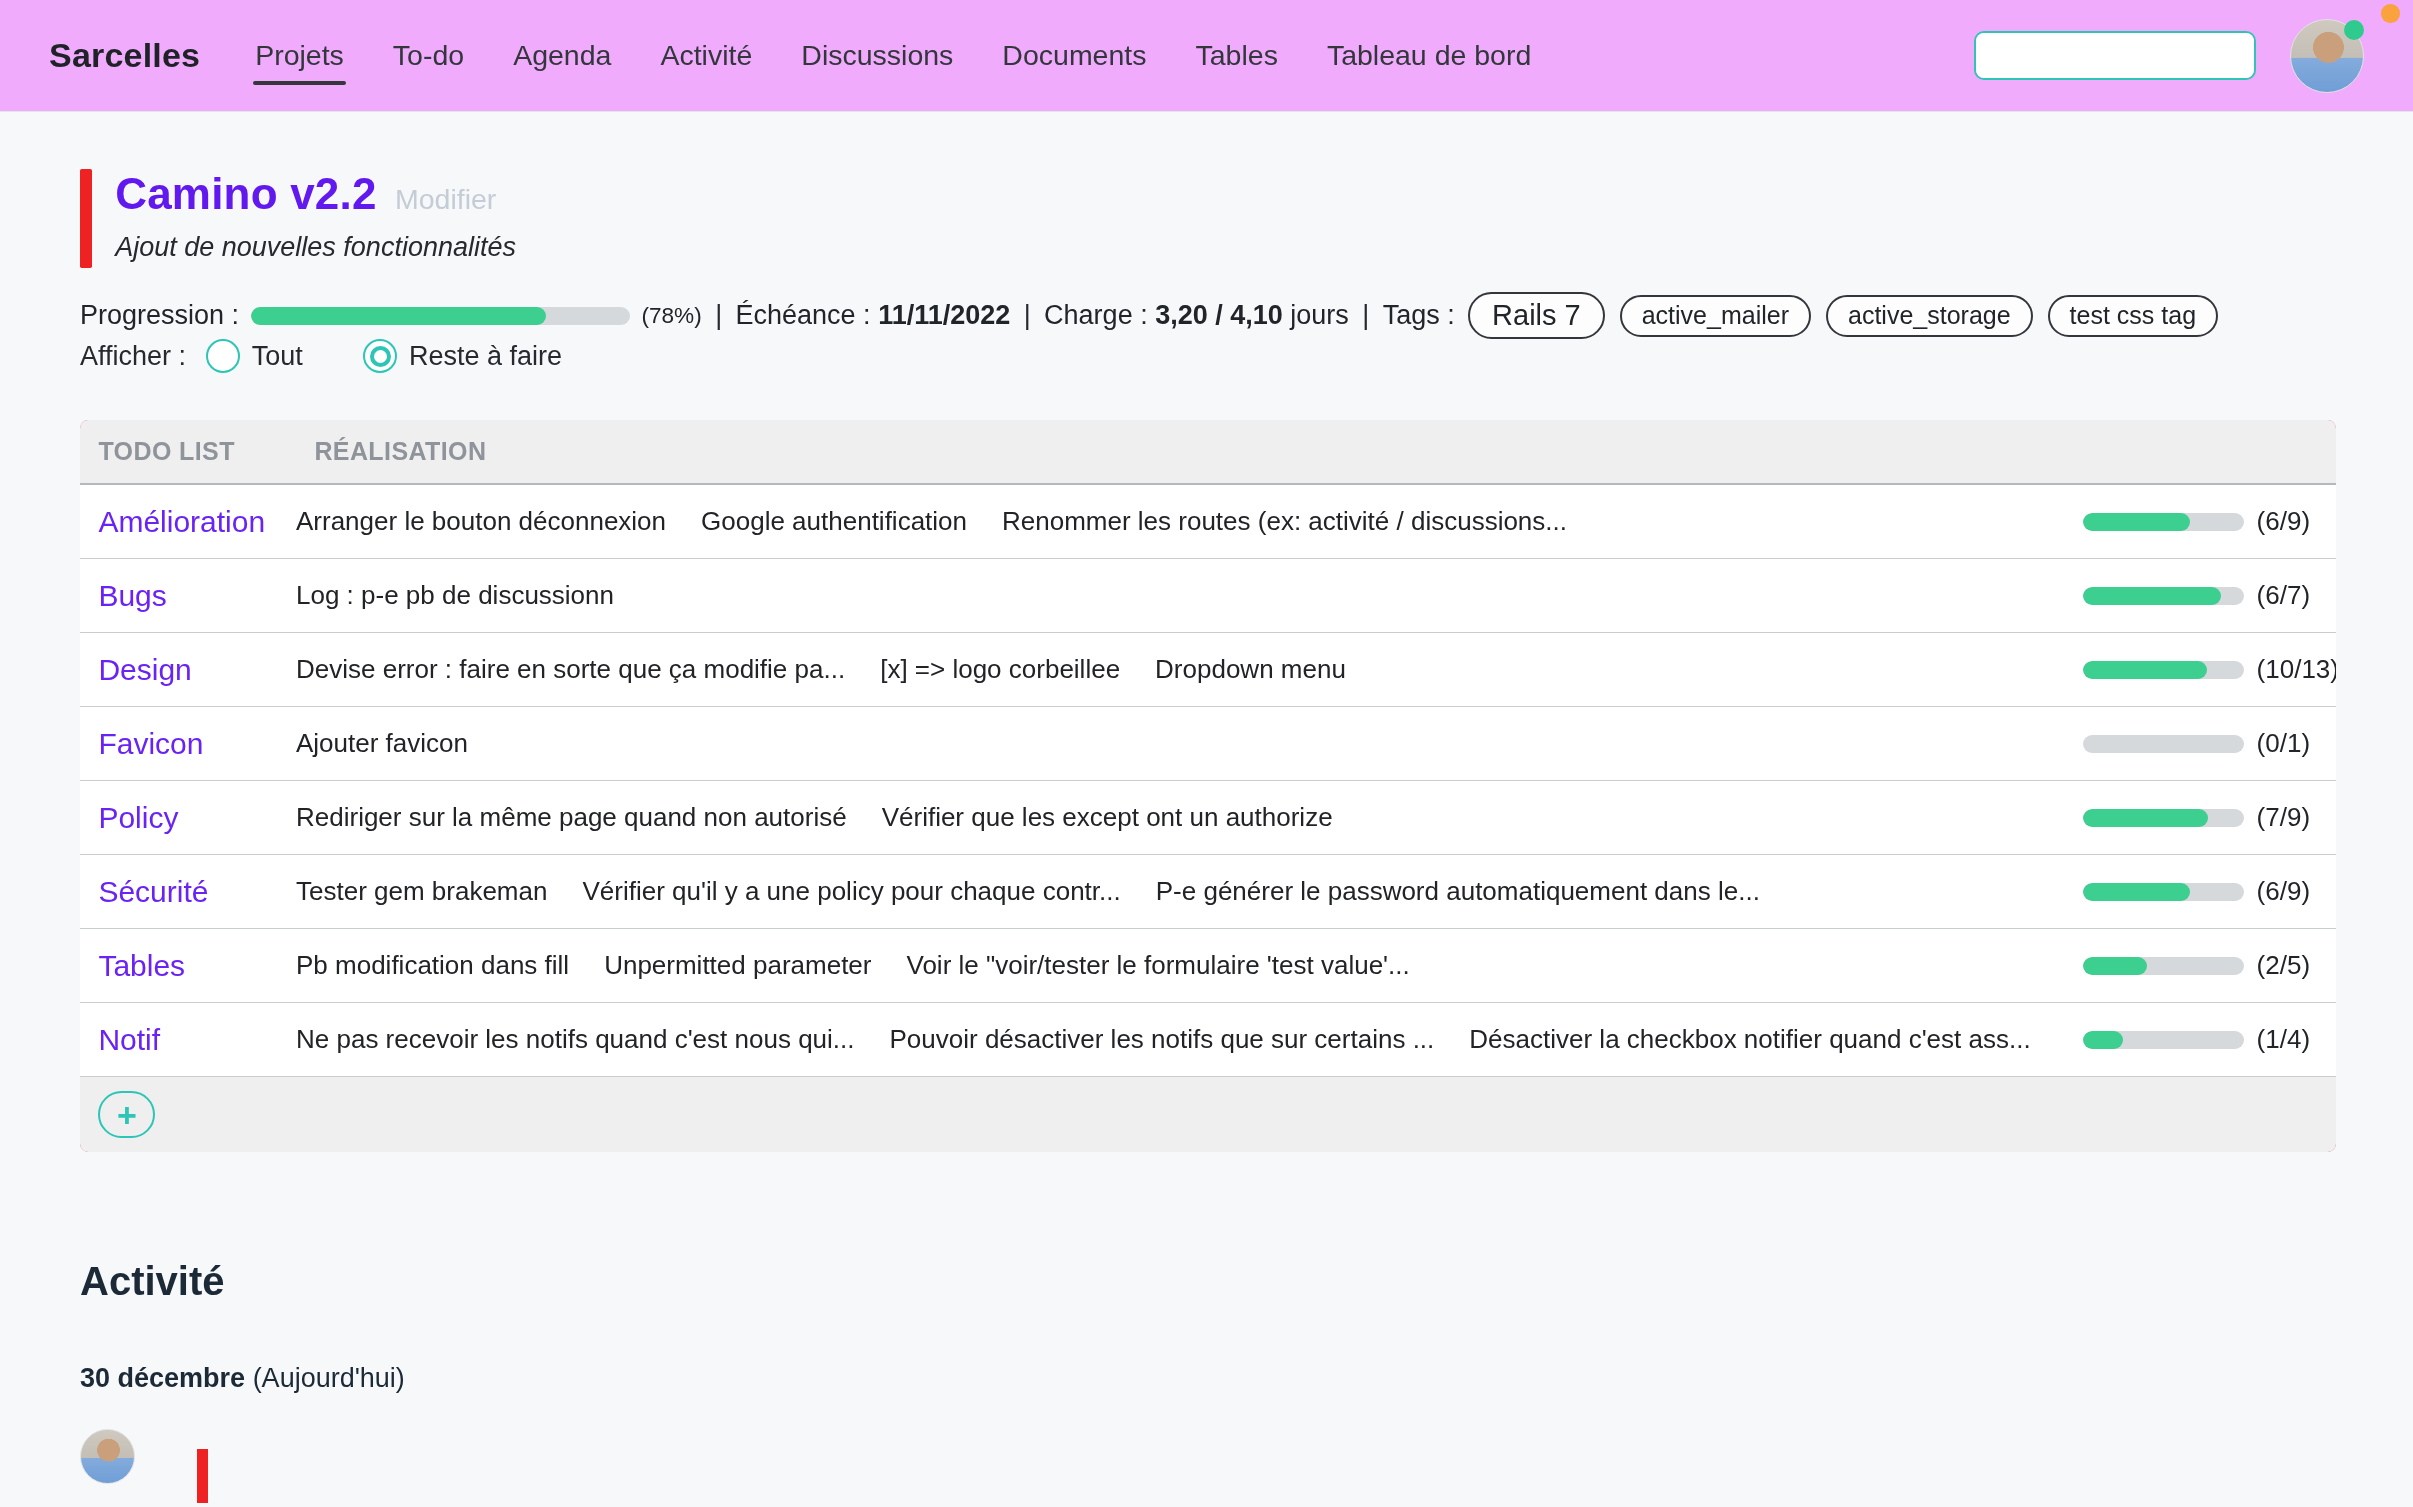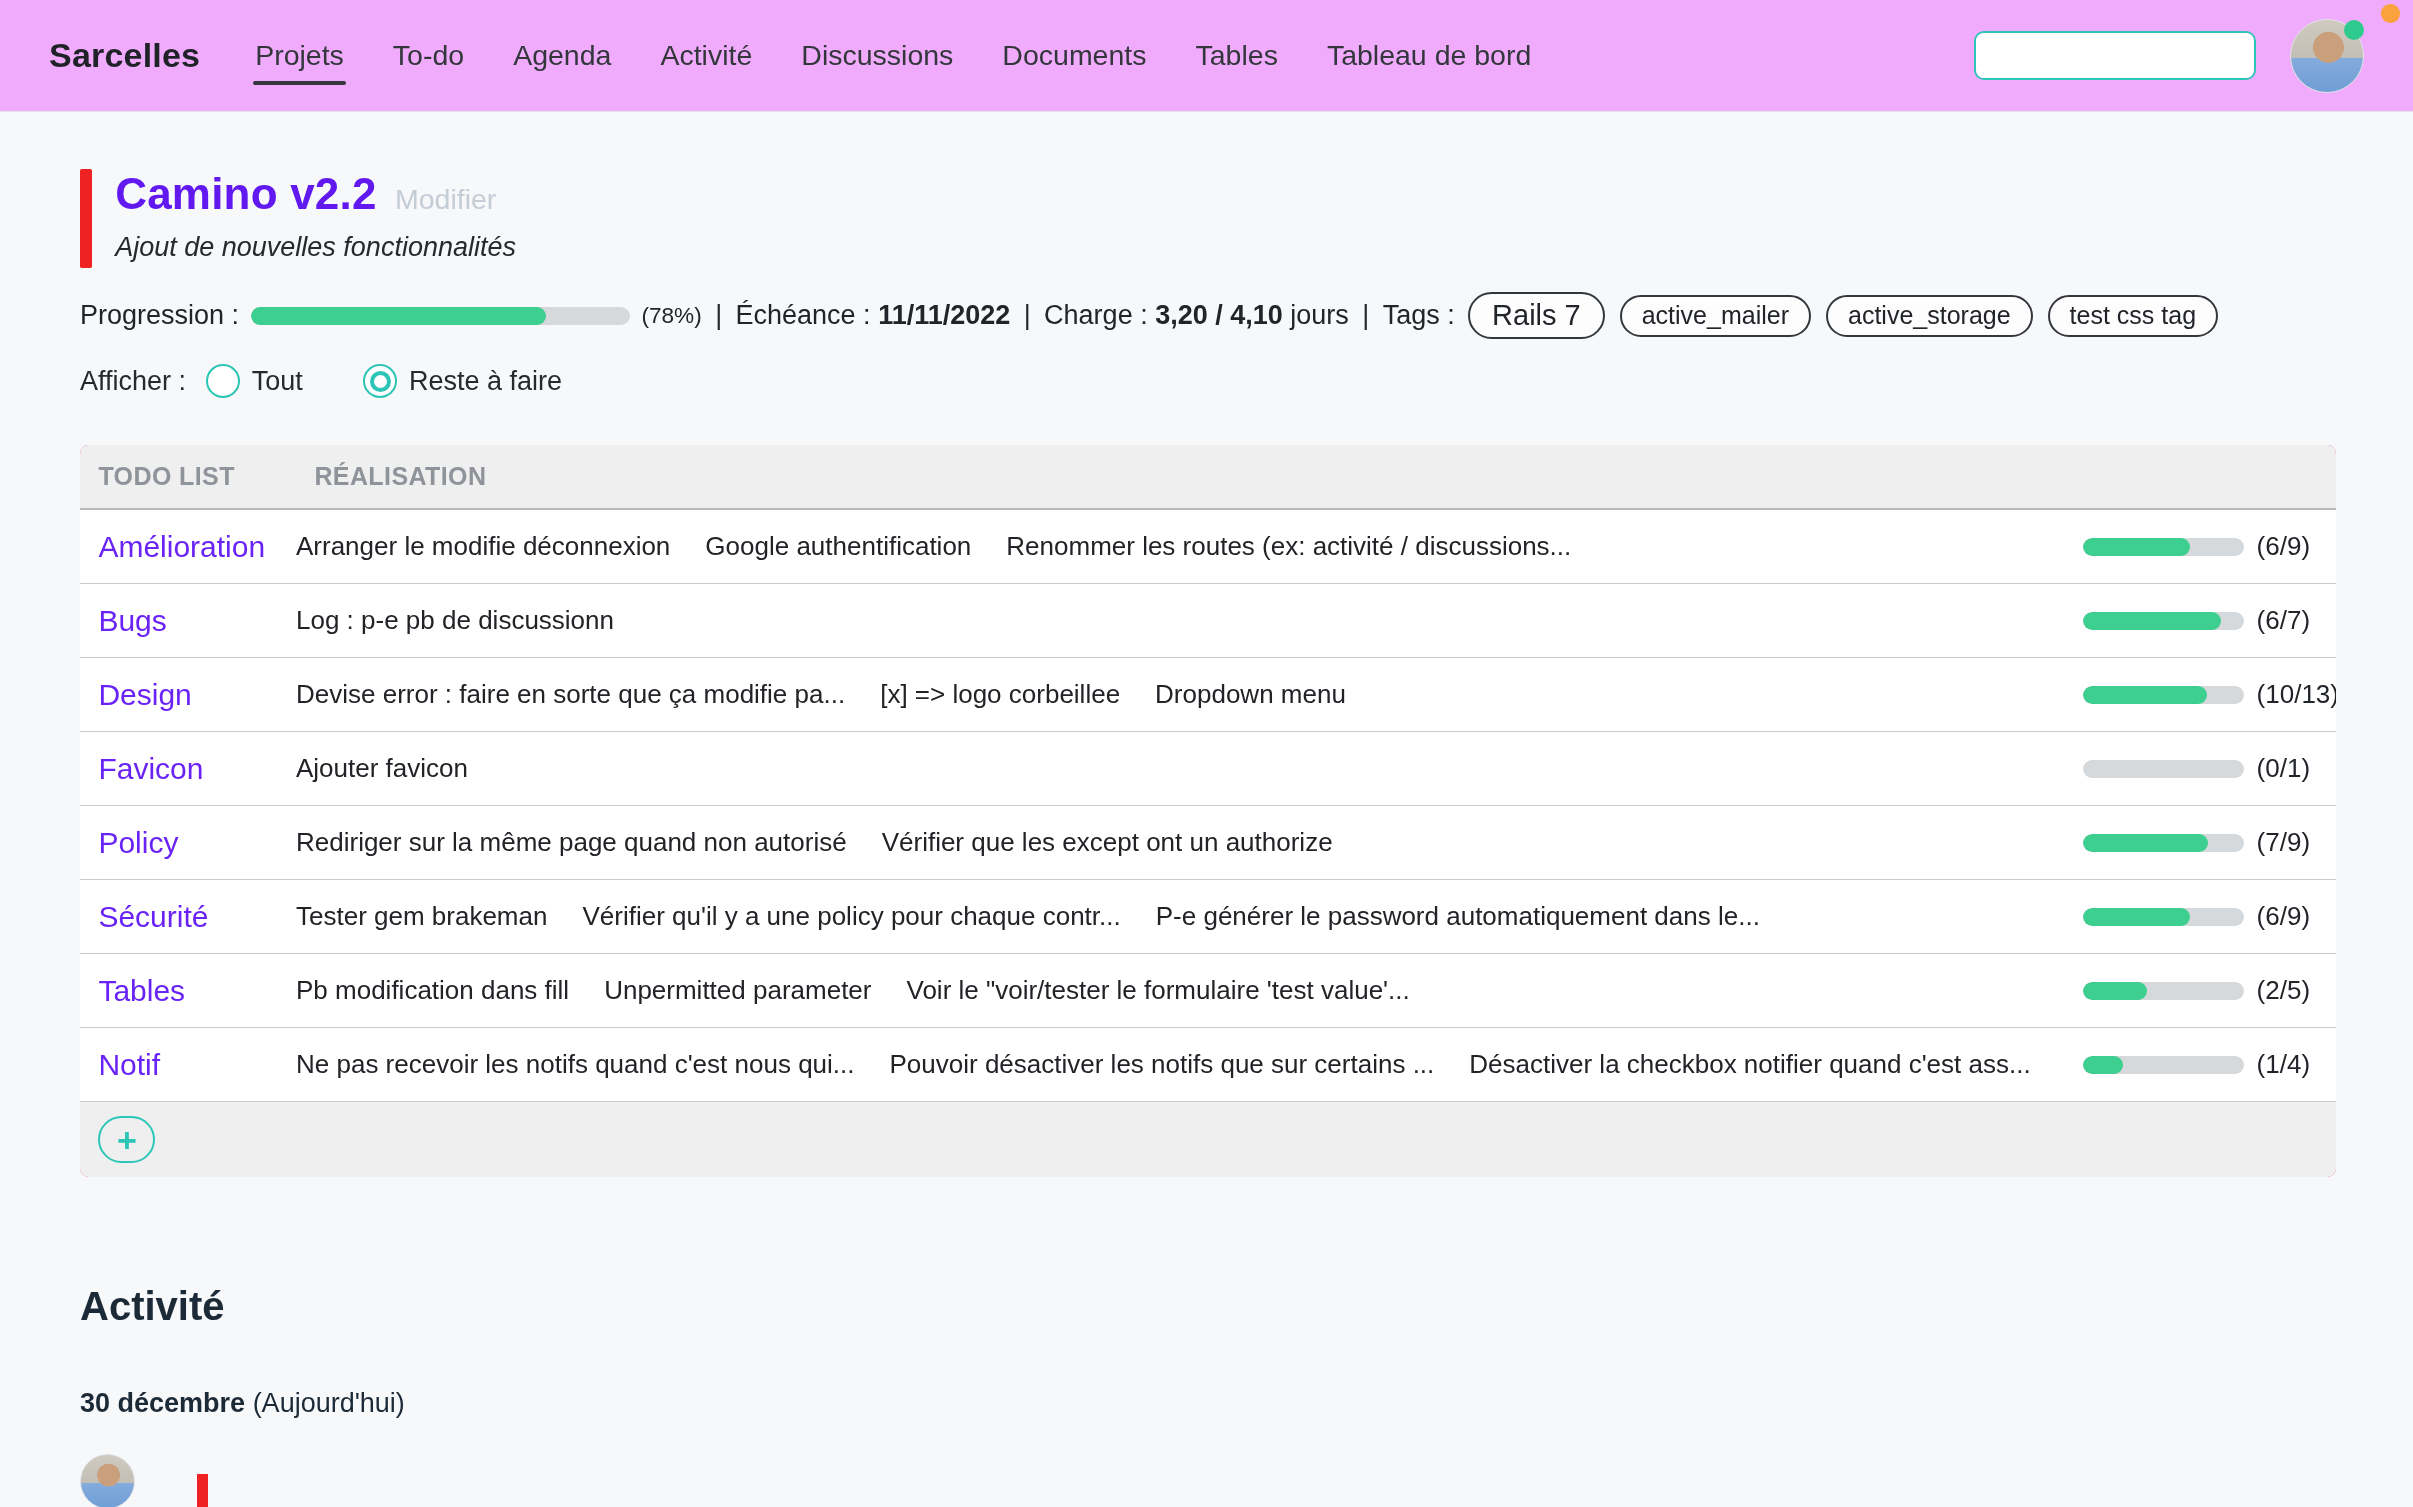--- a/index.html
+++ b/index.html
@@ -63,21 +63,21 @@
   .pct { font-size:22.6px; margin-left:11.7px; }
   .sep { margin:0 13.4px; color:#26292d; }
   .bold { font-weight:700; }
   .tags-wrap { display:flex; align-items:center; gap:15px; margin-left:13.4px; }
   .tag {
     border:2.5px solid #33373b; border-radius:34px; padding:4.2px 20px;
     font-size:25px; color:#212429; background:#fdfdfe; white-space:nowrap; cursor:pointer;
   }
   .tag.tag-lg { font-size:29px; padding:5px 22px; }
   
-  .filter-row { display:flex; align-items:center; margin-top:25px; font-size:27px; gap:13.4px; }
+  .filter-row { display:flex; align-items:center; font-size:27px; gap:13.4px; }
   .radio-group { display:flex; align-items:center; gap:11.7px; margin-left:6.7px; cursor:pointer; }
   .radio-group + .radio-group { margin-left:47px; }
   .radio {
     width:34px; height:34px; border-radius:50%; border:2.5px solid #2cc5b6; background:#fff;
     display:inline-flex; align-items:center; justify-content:center;
   }
   .radio.checked::after {
     content:""; width:13.4px; height:13.4px; border-radius:50%;
     border:4.2px solid #2cc5b6; background:#fff;
   }
@@ -200,21 +200,21 @@
 
   <section class="todo-table">
     <div class="thead">
       <div>TODO LIST</div>
       <div>RÉALISATION</div>
     </div>
 
     <div class="trow">
       <div class="cell-list"><a>Amélioration</a></div>
       <div class="cell-tasks">
-        <span>Arranger le modifie déconnexion</span>
+        <span>Arranger le bouton déconnexion</span>
         <span>Google authentification</span>
         <span>Renommer les routes (ex: activité / discussions...</span>
       </div>
       <div class="cell-real">
         <div class="row-pbar">
             <div class="pfill" style="width: 66.7%;"></div>
           </div>
         <span class="frac">(6/9)</span>
       </div>
     </div>

